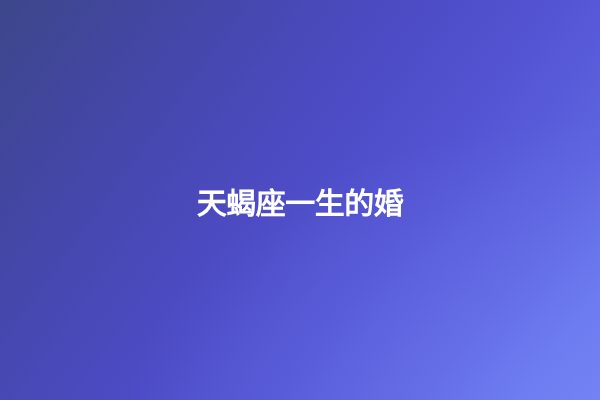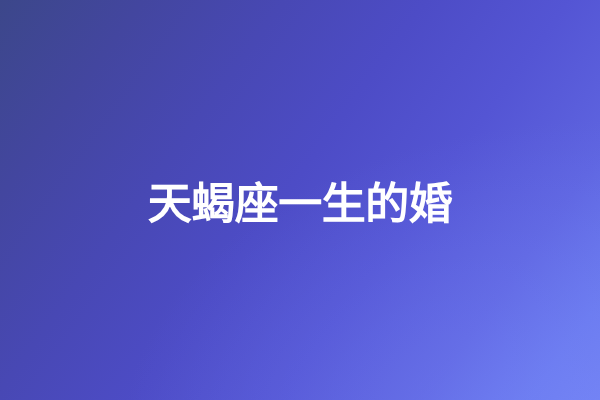--- a/index.html
+++ b/index.html
@@ -52,21 +52,21 @@
     height: 400px;
     display: flex;
     flex-direction: column;
     align-items: center;
     justify-content: center;
     z-index: 2;
   }
 
   .title-line {
     color: #ffffff;
-    font-size: 44px;
+    font-size: 30px;
     font-weight: 700;
     line-height: 64px;
     letter-spacing: -0.5px;
     white-space: nowrap;
     text-align: center;
     
     margin: 0;
   }
 
   #title-block .lines {

